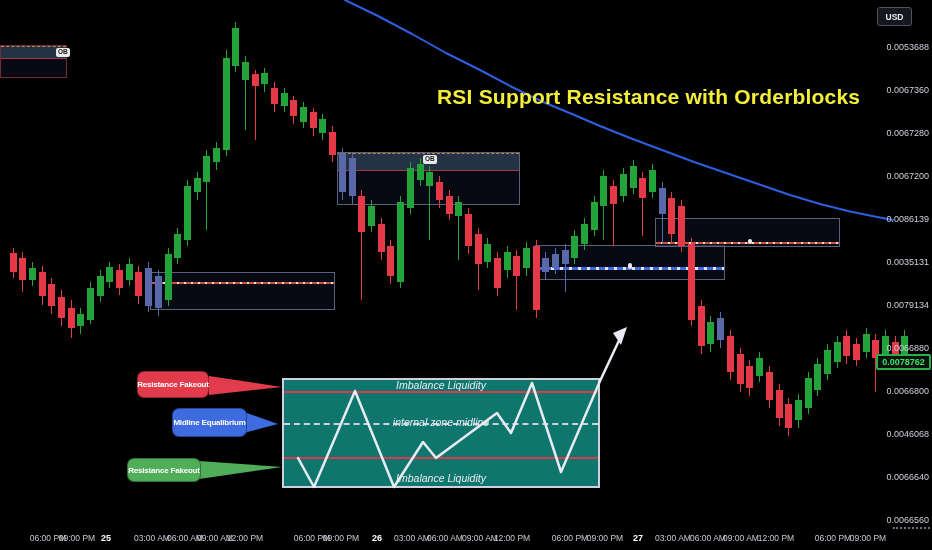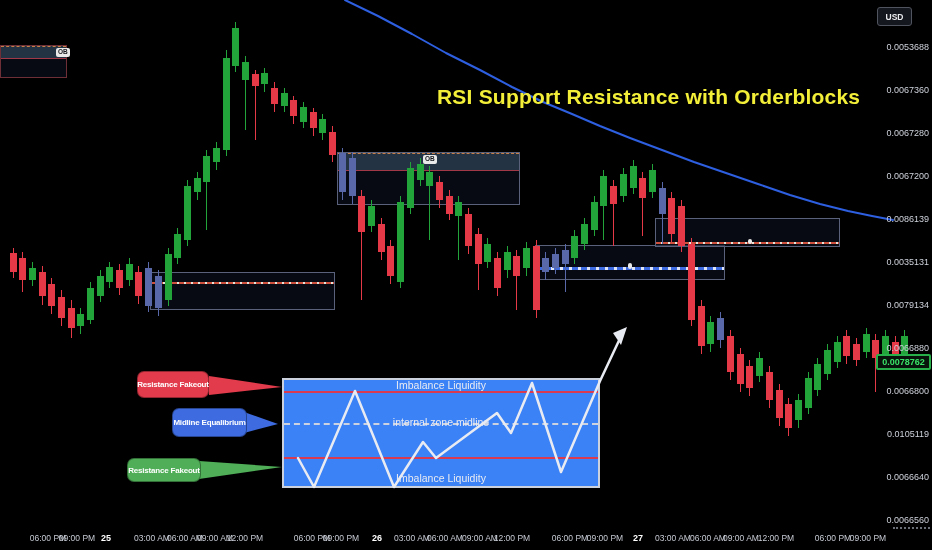--- a/index.html
+++ b/index.html
@@ -3,21 +3,21 @@
 <meta charset="utf-8">
 <style>
   html,body{margin:0;padding:0;background:#000;}
   .stage{position:relative;width:932px;height:550px;background:#000;overflow:hidden;
          font-family:"Liberation Sans",sans-serif;}
   
   .layer{position:absolute;inset:0;}
   .layer-boxes{z-index:1;}
   .layer-candles{z-index:2;}
   #svg-ma{position:absolute;inset:0;z-index:3;pointer-events:none;}
-  .diagram{position:absolute;background:#3b82f6;border:2px solid #ccd1de;box-sizing:border-box;z-index:4;}
+  .diagram{position:absolute;background:#0f766e;border:2px solid #ccd1de;box-sizing:border-box;z-index:4;font-style:italic;}
   .chart-title{position:absolute;left:437px;top:85px;font-size:21px;font-weight:bold;z-index:5;white-space:nowrap;letter-spacing:0.2px;}
   #svg-draw{position:absolute;inset:0;z-index:6;pointer-events:none;}
   .callout{position:absolute;border-radius:7px;display:flex;align-items:center;justify-content:center;
            color:#fff;font-weight:bold;font-size:8px;letter-spacing:-0.2px;white-space:nowrap;
            border:1px solid rgba(0,0,0,0.35);box-sizing:border-box;z-index:7;}
   .axis{z-index:8;}
   
   .candle{position:absolute;width:7px;}
   .candle .wick{position:absolute;left:3px;width:1px;}
   .candle .body{position:absolute;left:0;width:7px;}
@@ -476,21 +476,21 @@
     <div class="price-tag" style="top: 354px; color: rgb(58, 228, 104); border-color: rgb(39, 176, 74);">0.0078762</div>
   <span class="plabel" style="top: 42px;">0.0053688</span>
       <span class="plabel" style="top: 85px;">0.0067360</span>
       <span class="plabel" style="top: 128px;">0.0067280</span>
       <span class="plabel" style="top: 171px;">0.0067200</span>
       <span class="plabel" style="top: 214px;">0.0086139</span>
       <span class="plabel" style="top: 257px;">0.0035131</span>
       <span class="plabel" style="top: 300px;">0.0079134</span>
       <span class="plabel" style="top: 343px;">0.0066880</span>
       <span class="plabel" style="top: 386px;">0.0066800</span>
-      <span class="plabel" style="top: 429px;">0.0105119</span>
+      <span class="plabel" style="top: 429px;">0.0046068</span>
       <span class="plabel" style="top: 472px;">0.0066640</span>
       <span class="plabel" style="top: 515px;">0.0066560</span>
     </div>
 
   <div class="time-axis axis">
       <span class="tlabel" style="left: 48px;">06:00 PM</span>
       <span class="tlabel" style="left: 77px;">09:00 PM</span>
       <span class="tlabel day" style="left: 106px;">25</span>
       <span class="tlabel" style="left: 152px;">03:00 AM</span>
       <span class="tlabel" style="left: 185px;">06:00 AM</span>

